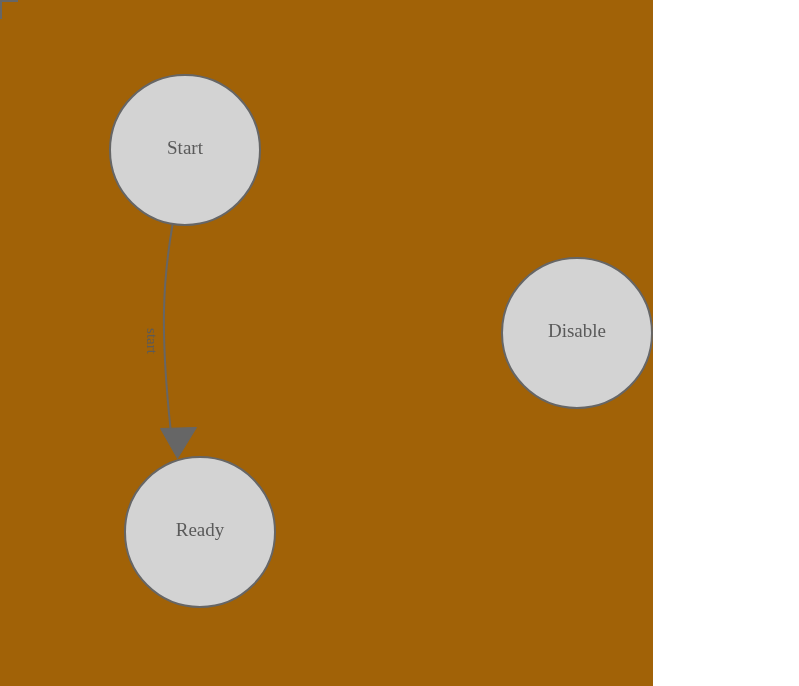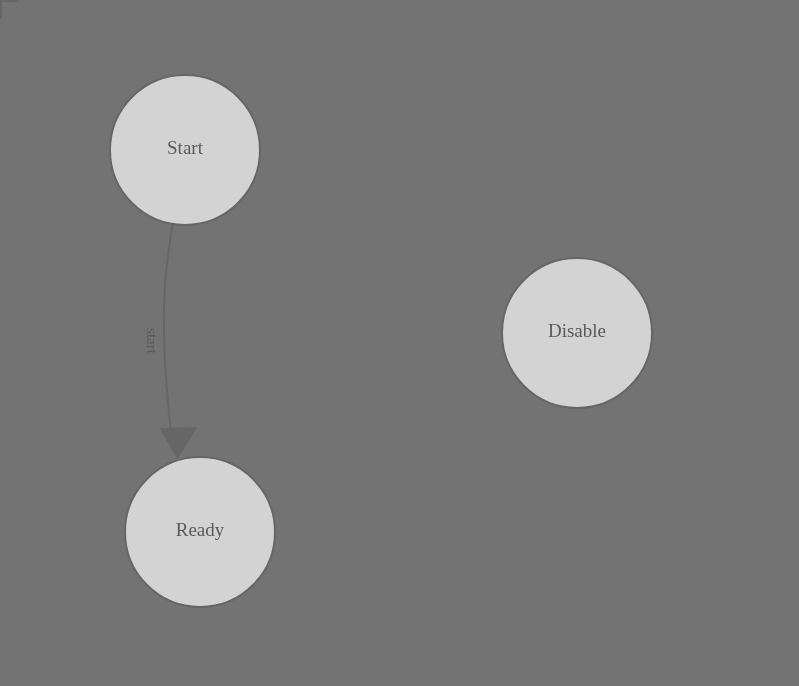--- a/index.html
+++ b/index.html
@@ -6,23 +6,23 @@
   html, body {
     margin: 0;
     padding: 0;
     background: #ffffff;
   }
   body {
     font-family: "Liberation Serif", "DejaVu Serif", serif;
   }
   #canvas {
     position: relative;
-    width: 799px;
+    width: 653px;
     height: 686px;
-    background: #737373;
+    background: #a16207;
     overflow: hidden;
   }
   #graph-svg {
     position: absolute;
     left: 0;
     top: 0;
     width: 799px;
     height: 686px;
     display: block;
   }

